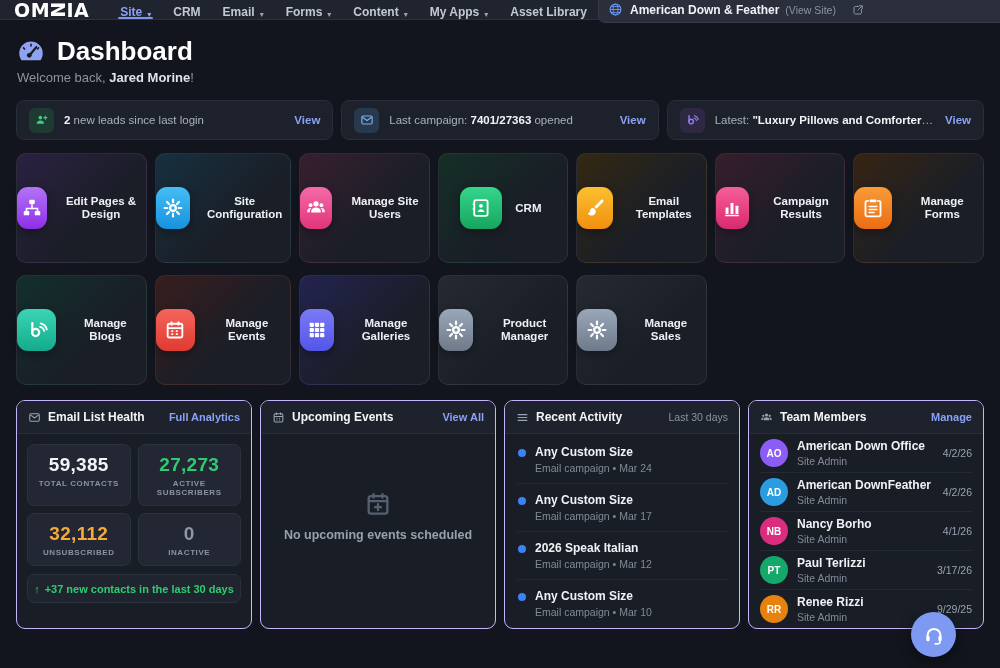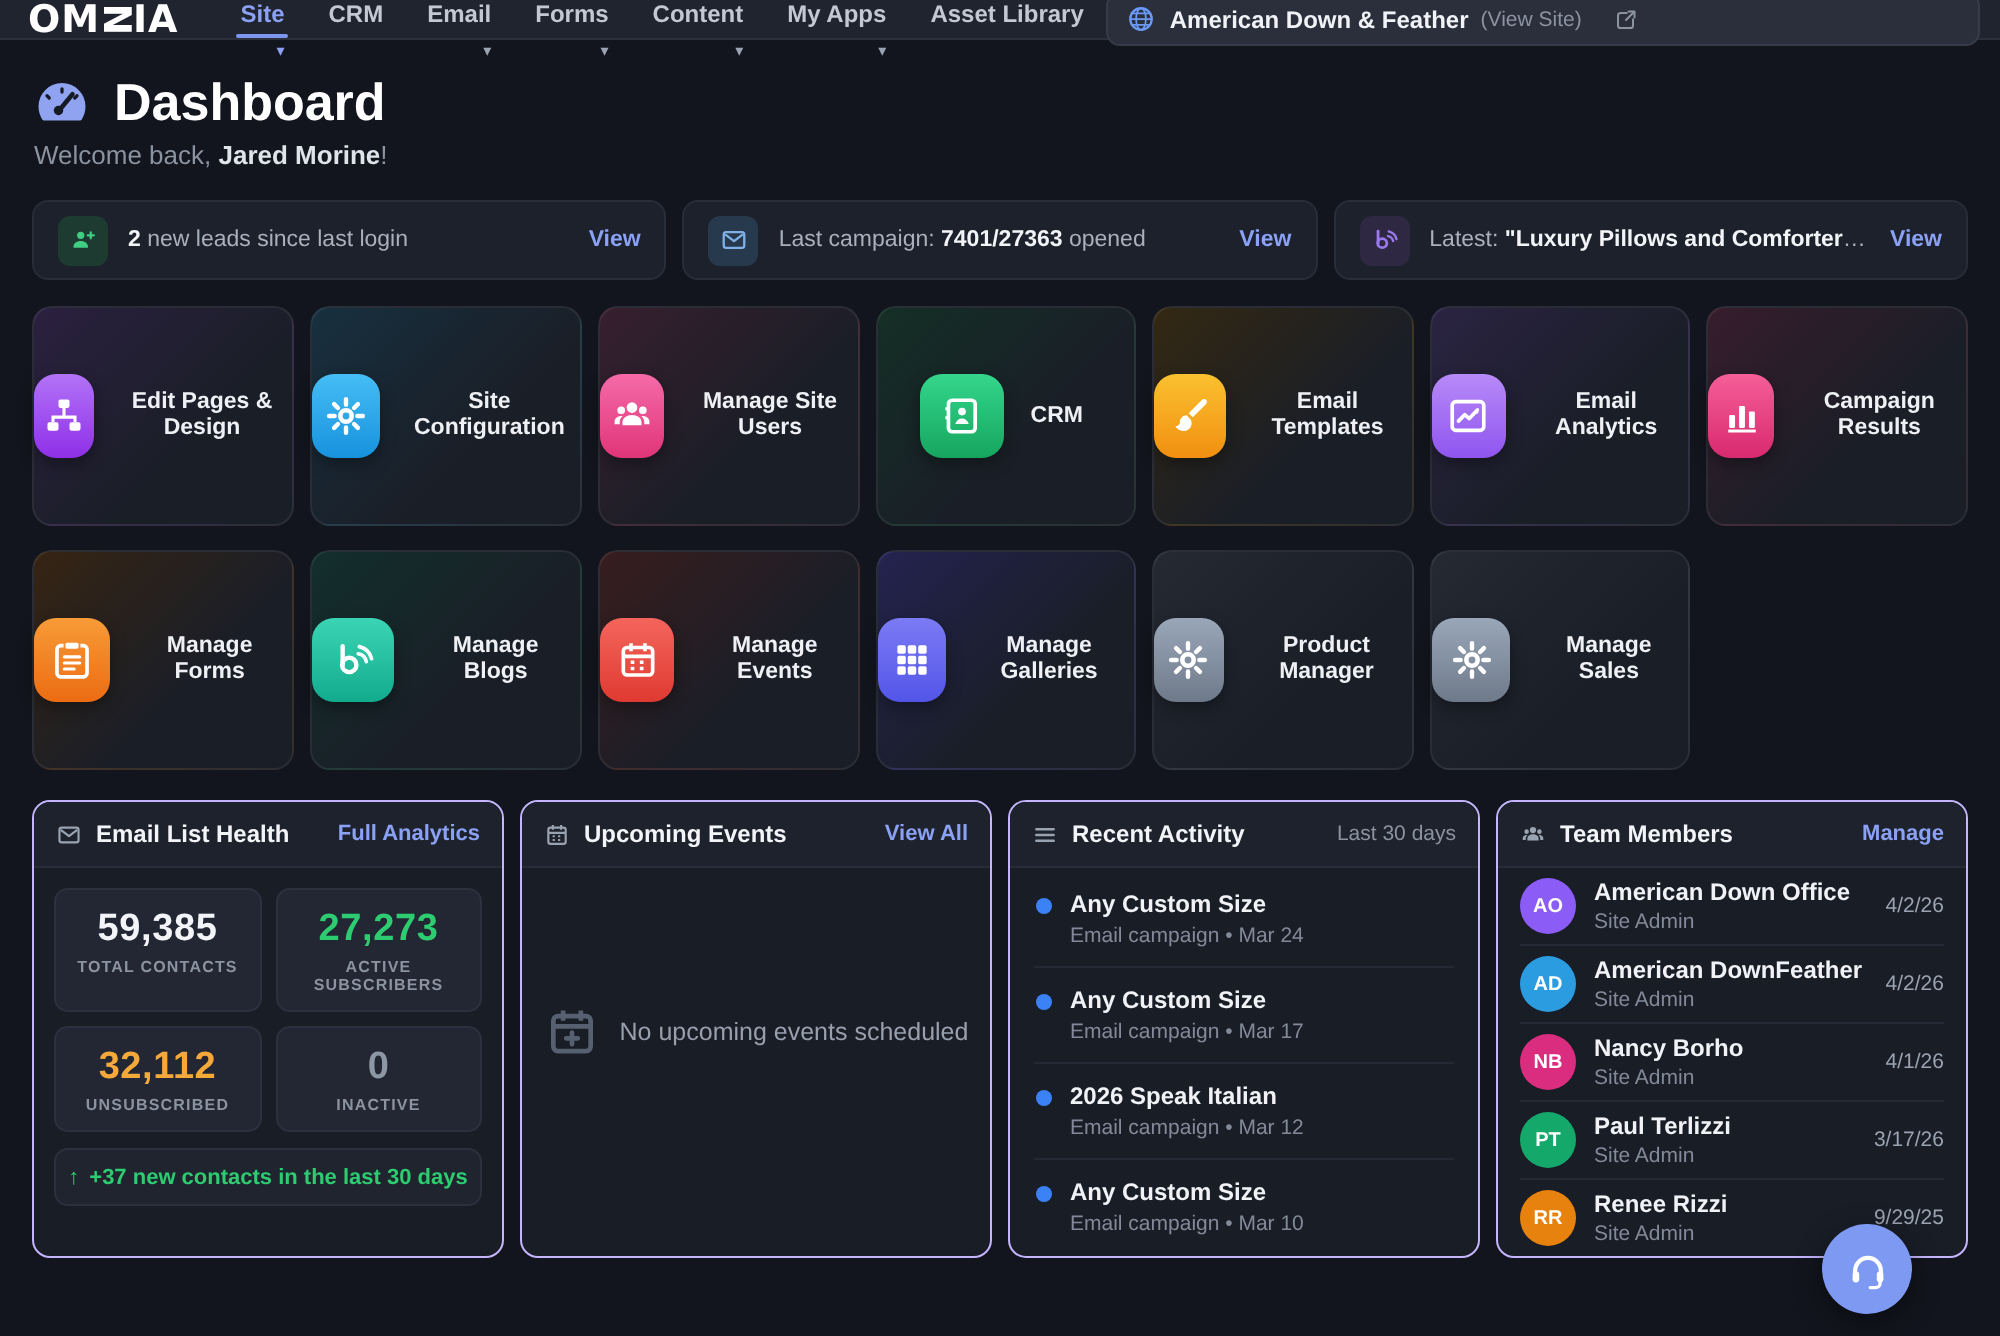--- a/index.html
+++ b/index.html
@@ -12,21 +12,21 @@
   .icn { width:16px; height:16px; }
 
   
   .navbar { height:20px; background:#20242e; border-bottom:1px solid #2b303b;
     display:flex; align-items:stretch; padding:0 14px; }
   .logo { display:flex; align-items:center; font-family:"DejaVu Sans",sans-serif;
     font-weight:800; font-size:19px; color:#fff; letter-spacing:.5px; margin-right:20px; }
   .logo-n { display:inline-block; transform:rotate(90deg); }
   .nav { display:flex; align-items:stretch; }
   .nav-item { display:flex; align-items:flex-end; gap:5px; padding:0 11px; font-size:12px;
-    font-weight:700; color:#c3c9d4; position:relative; cursor:pointer; white-space:nowrap;flex-direction:column; }
+    font-weight:700; color:#c3c9d4; position:relative; cursor:pointer; white-space:nowrap; }
   .nav-item .caret { font-family:"DejaVu Sans",sans-serif; font-size:8px; color:#9aa3b1; padding-top:2px; }
   .nav-item.active { color:#8ba1f5; }
   .nav-item.active .caret { color:#8ba1f5; }
   .nav-item.active::after { content:""; position:absolute; left:9px; right:9px; bottom:0;
     height:2px; background:#7c96f0; border-radius:2px; }
   .nav-right { margin-left:auto; display:flex; align-items:center; gap:8px; }
   .site-select { display:flex; align-items:center; background:#2a2f3b; border:1px solid #353b48;
     border-radius:7px; height:27px; padding-left:9px; width:437px; cursor:pointer; }
   .site-select .globe { color:#6a9af5; width:15px; height:15px; flex-shrink:0; }
   .ss-name { font-size:12px; font-weight:700; color:#f0f2f6; margin:0 6px 0 7px; white-space:nowrap; }
@@ -74,22 +74,22 @@
 
   .health-body { padding:10px; }
   .health-grid { display:grid; grid-template-columns:1fr 1fr; gap:7px; }
   .stat { background:#222733; border:1px solid #2b313e; border-radius:7px; text-align:center; padding:9px 2px 8px; }
   .stat-value { font-size:19px; font-weight:800; letter-spacing:.3px; }
   .stat-label { font-size:8px; font-weight:700; color:#8b93a1; letter-spacing:.6px; margin-top:3px; }
   .health-foot { margin-top:8px; background:#1f242e; border:1px solid #2a303c; border-radius:7px;
     height:29px; display:flex; align-items:center; justify-content:center; gap:5px;
     font-size:11px; font-weight:700; color:#2ecc71; }
 
-  .events-body { flex:1; display:flex; align-items:center;
-    justify-content:center; gap:10px; padding-bottom:30px; }
+  .events-body { flex:1; display:flex; flex-direction:column; align-items:center;
+    justify-content:center; gap:10px; padding-bottom:30px;font-weight:bold; }
   .events-body .empty-icn { width:28px; height:28px; color:#566070; }
   .empty-text { font-size:12.5px; color:#98a0ae; }
 
   .activity-list { padding:2px 12px; }
   .act-item { position:relative; padding:9px 0 9px 18px; border-bottom:1px solid #242a35; cursor:pointer; }
   .act-item:last-child { border-bottom:none; }
   .act-dot { position:absolute; left:1px; top:13px; width:8px; height:8px; border-radius:50%; background:#3b82f6; }
   .act-title { font-size:12px; font-weight:700; color:#f0f2f6; }
   .act-meta { font-size:10.5px; color:#828a99; margin-top:3px; }
 
@@ -263,30 +263,20 @@
         <span class="tile-label">CRM</span>
       </div>
       <div class="tile" style="background:linear-gradient(135deg,#332812 0%,#1a1e27 62%)">
         <span class="tile-icon" style="background:linear-gradient(180deg,#fbc12f,#f18f10)">
           <svg viewBox="0 0 24 24" class="icn">
             <path d="M20.8 3.2c-.6-.6-1.6-.6-2.2 0l-7.3 7.3 2.2 2.2 7.3-7.3c.6-.6.6-1.6 0-2.2z" fill="currentColor"></path>
             <path d="M10.2 11.6c-2 0-3.7 1.6-3.7 3.6 0 1.6-1.1 2.4-2.5 2.4 1 1.6 2.8 2.6 4.6 2.6 2.4 0 4.3-1.9 4.3-4.3 0-.7-.2-1.4-.5-2z" fill="currentColor"></path>
           </svg>
         </span>
         <span class="tile-label">Email Templates</span>
-      </div>
-      <div class="tile" style="background:linear-gradient(135deg,#2a2342 0%,#1a1e27 62%)">
-        <span class="tile-icon" style="background:linear-gradient(180deg,#b78af8,#8f55ef)">
-          <svg viewBox="0 0 24 24" class="icn">
-            <rect x="3.4" y="4.2" width="17.2" height="15.6" rx="2" fill="none" stroke="currentColor" stroke-width="2"></rect>
-            <path d="M6.8 14.8l3.4-3.5 2.5 2.1 4.4-4.7" fill="none" stroke="currentColor" stroke-width="2" stroke-linecap="round" stroke-linejoin="round"></path>
-            <path d="M17.6 7.9v2.7h-2.7z" fill="currentColor"></path>
-          </svg>
-        </span>
-        <span class="tile-label">Email Analytics</span>
       </div>
       <div class="tile" style="background:linear-gradient(135deg,#371d2c 0%,#1a1e27 62%)">
         <span class="tile-icon" style="background:linear-gradient(180deg,#f55f97,#d92970)">
           <svg viewBox="0 0 24 24" class="icn">
             <rect x="5" y="11.5" width="3.2" height="7" rx=".6" fill="currentColor"></rect>
             <rect x="10.4" y="6.5" width="3.2" height="12" rx=".6" fill="currentColor"></rect>
             <rect x="15.8" y="9.5" width="3.2" height="9" rx=".6" fill="currentColor"></rect>
             <path d="M4.5 20.2h15" stroke="currentColor" stroke-width="1.6"></path>
           </svg>
         </span>

